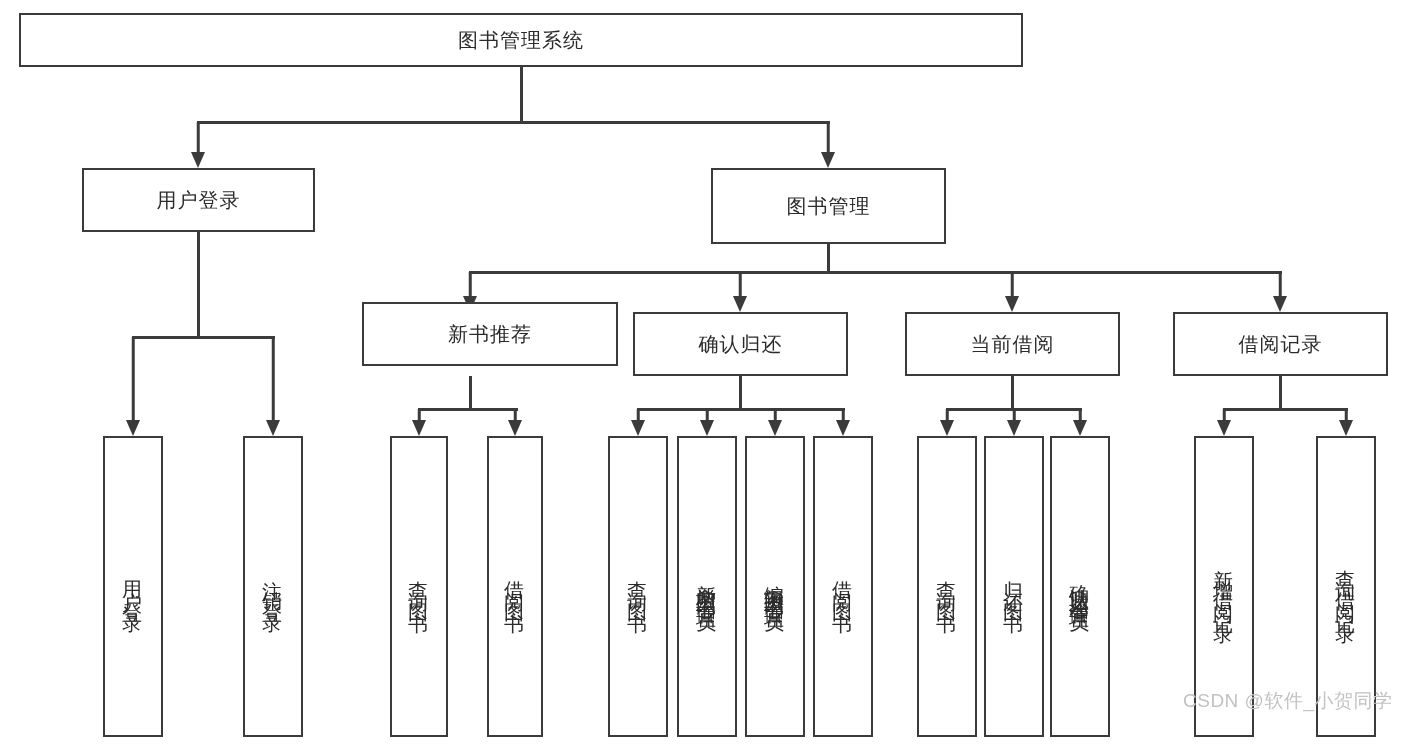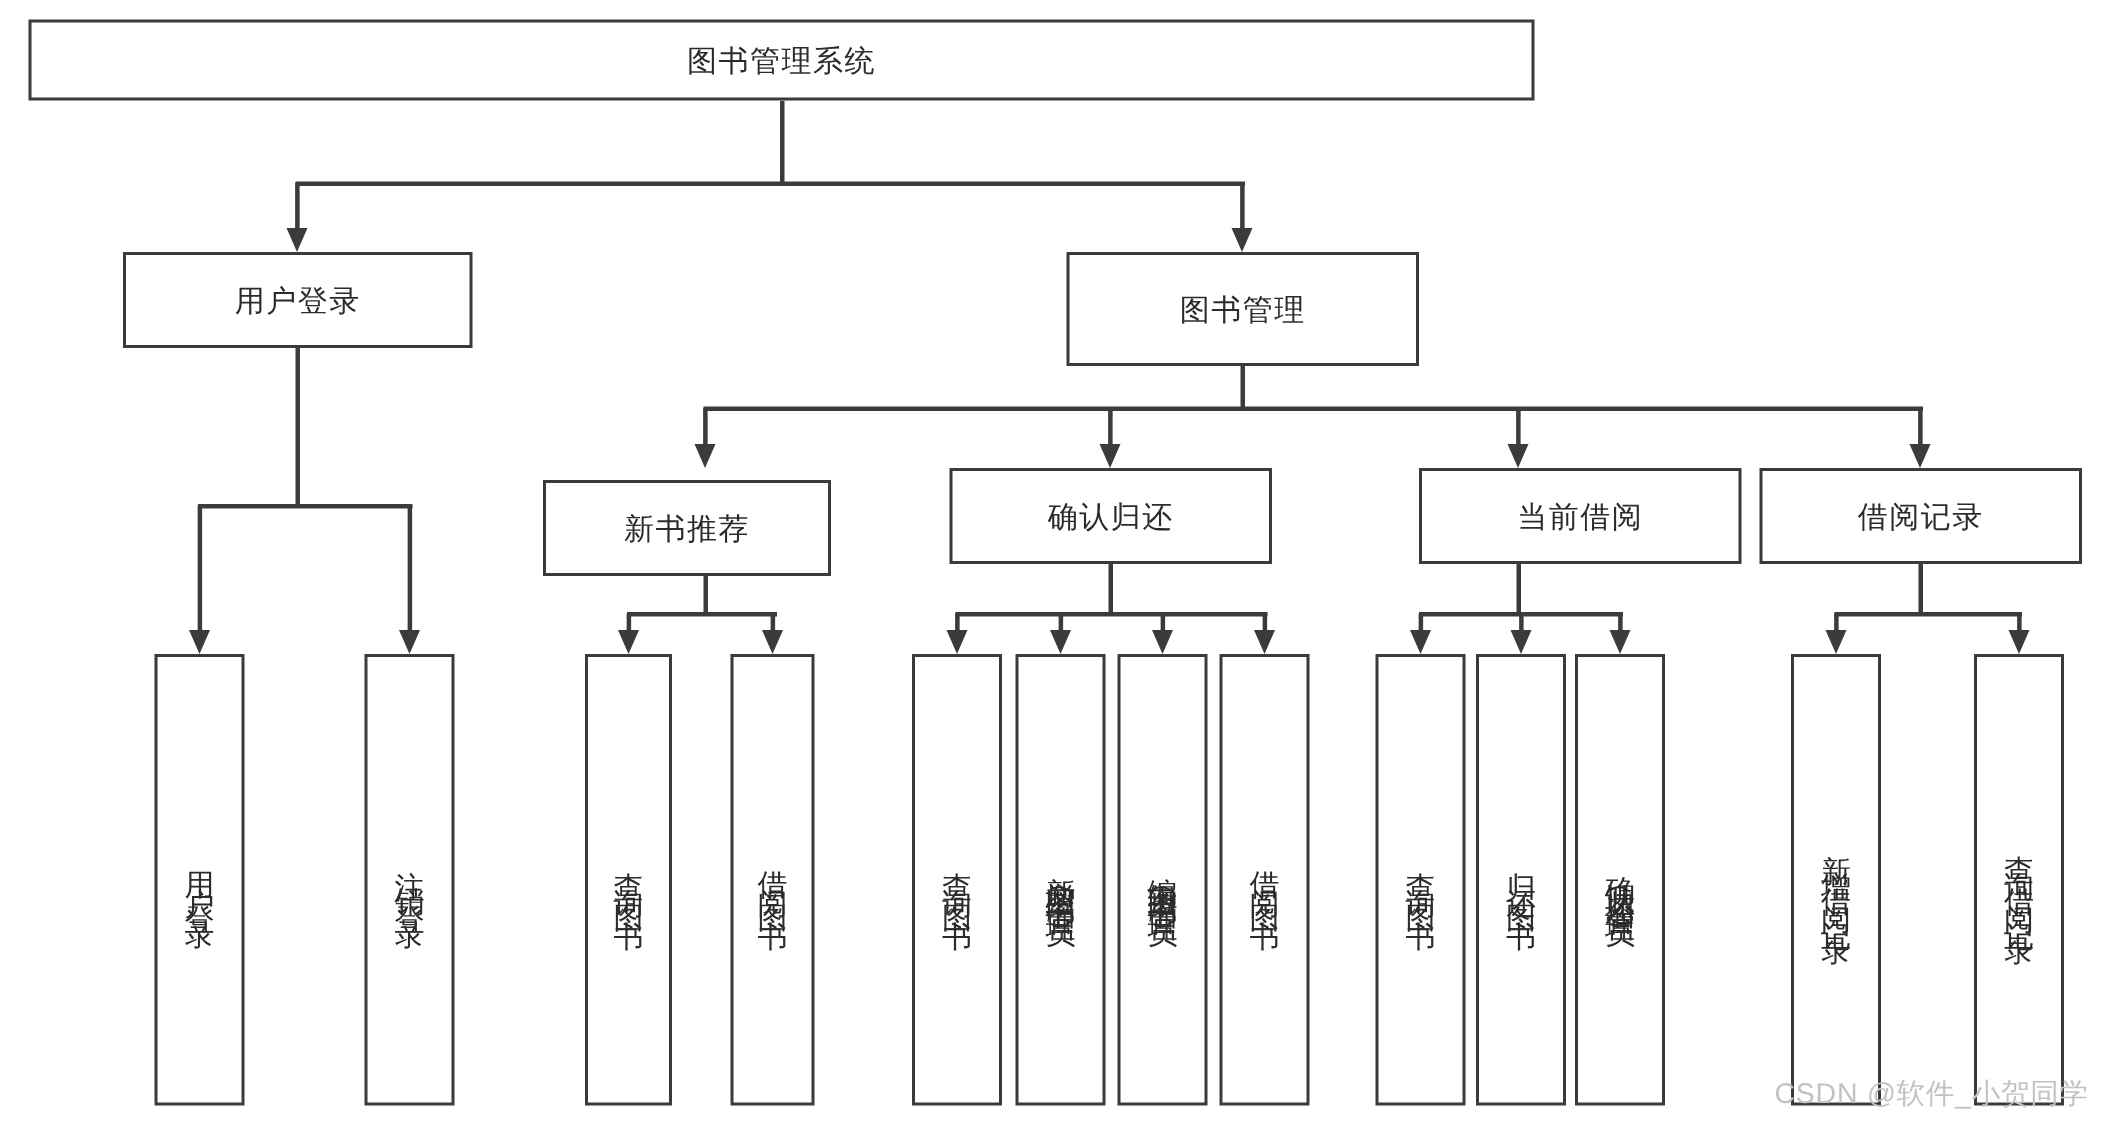--- a/index.html
+++ b/index.html
@@ -81,21 +81,21 @@
     width: 0;
     height: 0;
     border-left: 7px solid transparent;
     border-right: 7px solid transparent;
     border-top: 16px solid #3b3b3b;
   }
   
   .watermark {
     position: absolute;
     left: 1183px;
-    top: 716px;
+    top: 688px;
     font-size: 19px;
     color: #c2c2c2;
     z-index: 10;
     white-space: nowrap;
     letter-spacing: 0.5px;
   }
 </style>
 </head>
 <body>
 
@@ -146,27 +146,27 @@
     </div>
   <div class="arrow" style="left:1004px; top:272px; height:40px;">
       <div class="stem"></div>
       <div class="head"></div>
     </div>
   <div class="arrow" style="left:1272px; top:272px; height:40px;">
       <div class="stem"></div>
       <div class="head"></div>
     </div>
 
-  <div class="node" style="left:362px; top:320px; width:192px; height:64px;">
+  <div class="node" style="left:362px; top:302px; width:256px; height:64px;">
     <span>新书推荐</span>
   </div>
   <div class="node" style="left:633px; top:312px; width:215px; height:64px;">
     <span>确认归还</span>
   </div>
-  <div class="node" style="left:905px; top:312px; width:215px; height:64px;margin-left:41px;">
+  <div class="node" style="left:905px; top:312px; width:215px; height:64px;">
     <span>当前借阅</span>
   </div>
   <div class="node" style="left:1173px; top:312px; width:215px; height:64px;">
     <span>借阅记录</span>
   </div>
 
   <div class="vline" style="left:469px; top:376px; height:34px;"></div>
   <div class="hline" style="left:418px; top:408px; width:100px;"></div>
   <div class="arrow" style="left:411px; top:409px; height:27px;">
       <div class="stem"></div>

